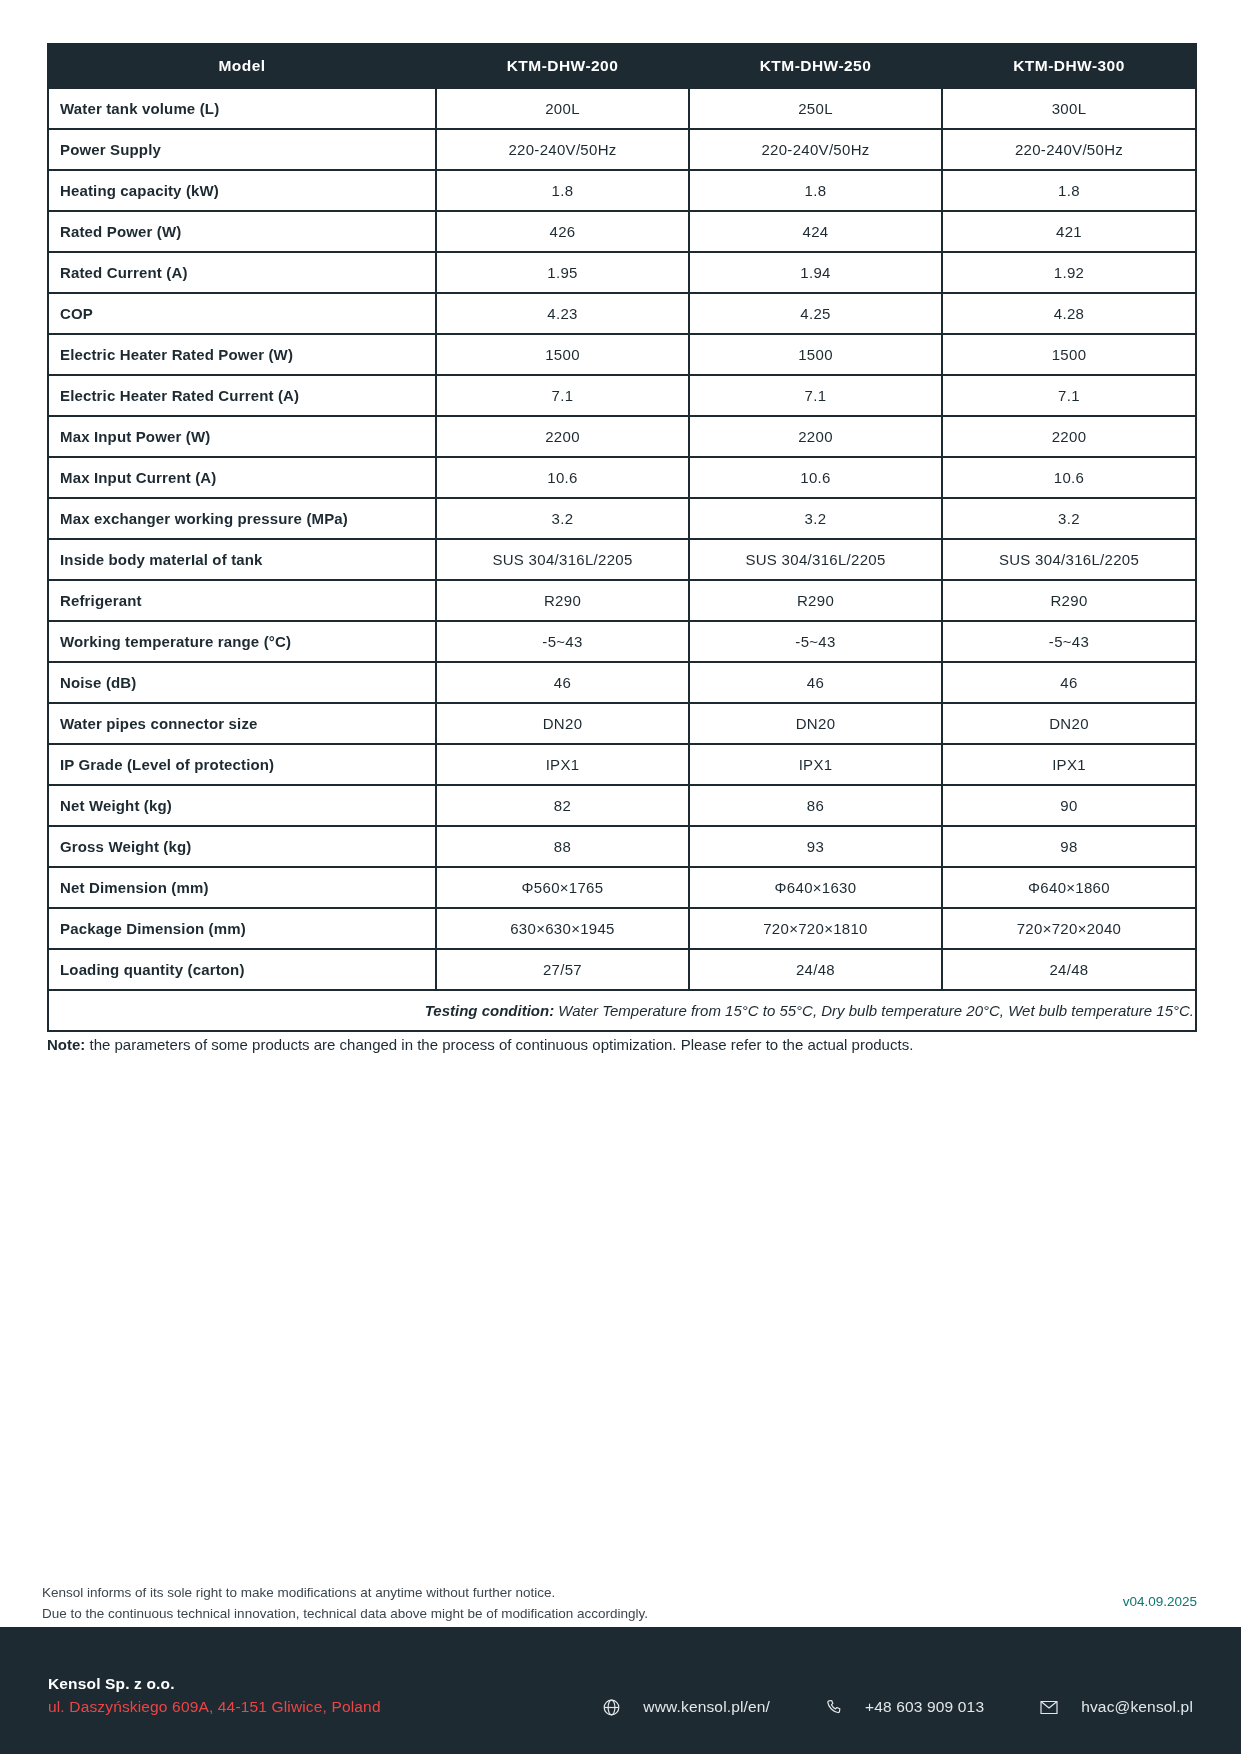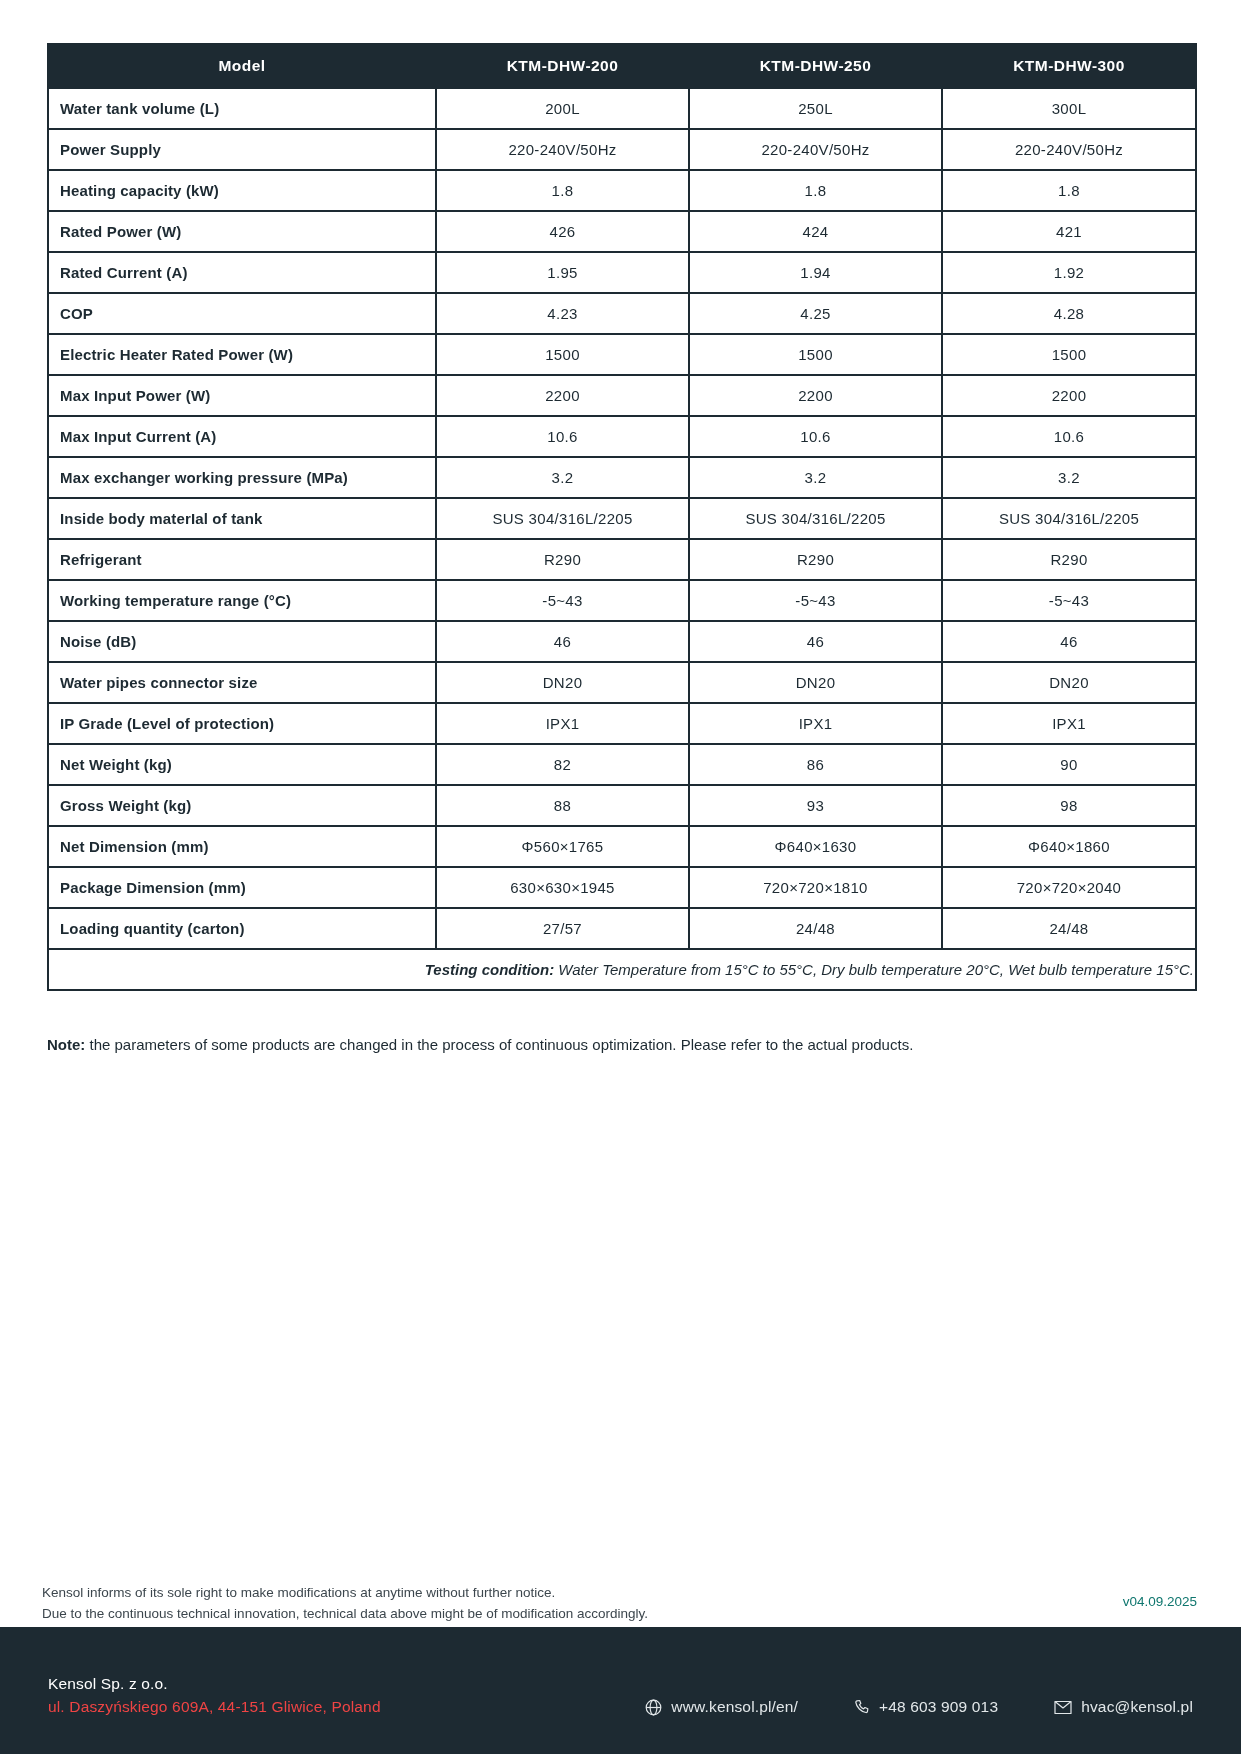--- a/index.html
+++ b/index.html
@@ -37,24 +37,24 @@
   }
   
   .footer {
     position:absolute; left:0; bottom:0; width:1241px; height:127px; background:#1d2a32;
   }
   .footer-inner {
     box-sizing:border-box; height:100%; padding:0 48px 36px 48px;
     display:flex; justify-content:space-between; align-items:flex-end;
   }
   .company-block { line-height:23px; }
-  .company-name { font-weight:400; font-size:15.5px; color:#ffffff; letter-spacing:.01em; }
+  .company-name { font-weight:700; font-size:15.5px; color:#ffffff; letter-spacing:.01em; }
   .company-address { font-size:15.5px; color:#ef4444; letter-spacing:.01em; }
   .contacts { display:flex; gap:56px; align-items:center; padding-bottom:2px; }
-  .contact-item { display:flex; align-items:center; gap:9px; font-size:15.5px; color:#e2e7e9; letter-spacing:.01em; }
+  .contact-item { display:flex; align-items:center; gap:23px; font-size:15.5px; color:#e2e7e9; letter-spacing:.01em; }
   .contact-item svg { display:block; }
 </style>
 </head>
 <body>
 
 <div class="sheet">
 
   <table class="spec-table">
     <colgroup>
       <col style="width:388px">
@@ -105,20 +105,26 @@
           <td class="label-cell">COP</td>
           <td class="value-cell">4.23</td>
           <td class="value-cell">4.25</td>
           <td class="value-cell">4.28</td>
         </tr>
         <tr>
           <td class="label-cell">Electric Heater Rated Power (W)</td>
           <td class="value-cell">1500</td>
           <td class="value-cell">1500</td>
           <td class="value-cell">1500</td>
+        </tr>
+        <tr>
+          <td class="label-cell">Electric Heater Rated Current (A)</td>
+          <td class="value-cell">7.1</td>
+          <td class="value-cell">7.1</td>
+          <td class="value-cell">7.1</td>
         </tr>
         <tr>
           <td class="label-cell">Max Input Power (W)</td>
           <td class="value-cell">2200</td>
           <td class="value-cell">2200</td>
           <td class="value-cell">2200</td>
         </tr>
         <tr>
           <td class="label-cell">Max Input Current (A)</td>
           <td class="value-cell">10.6</td>

